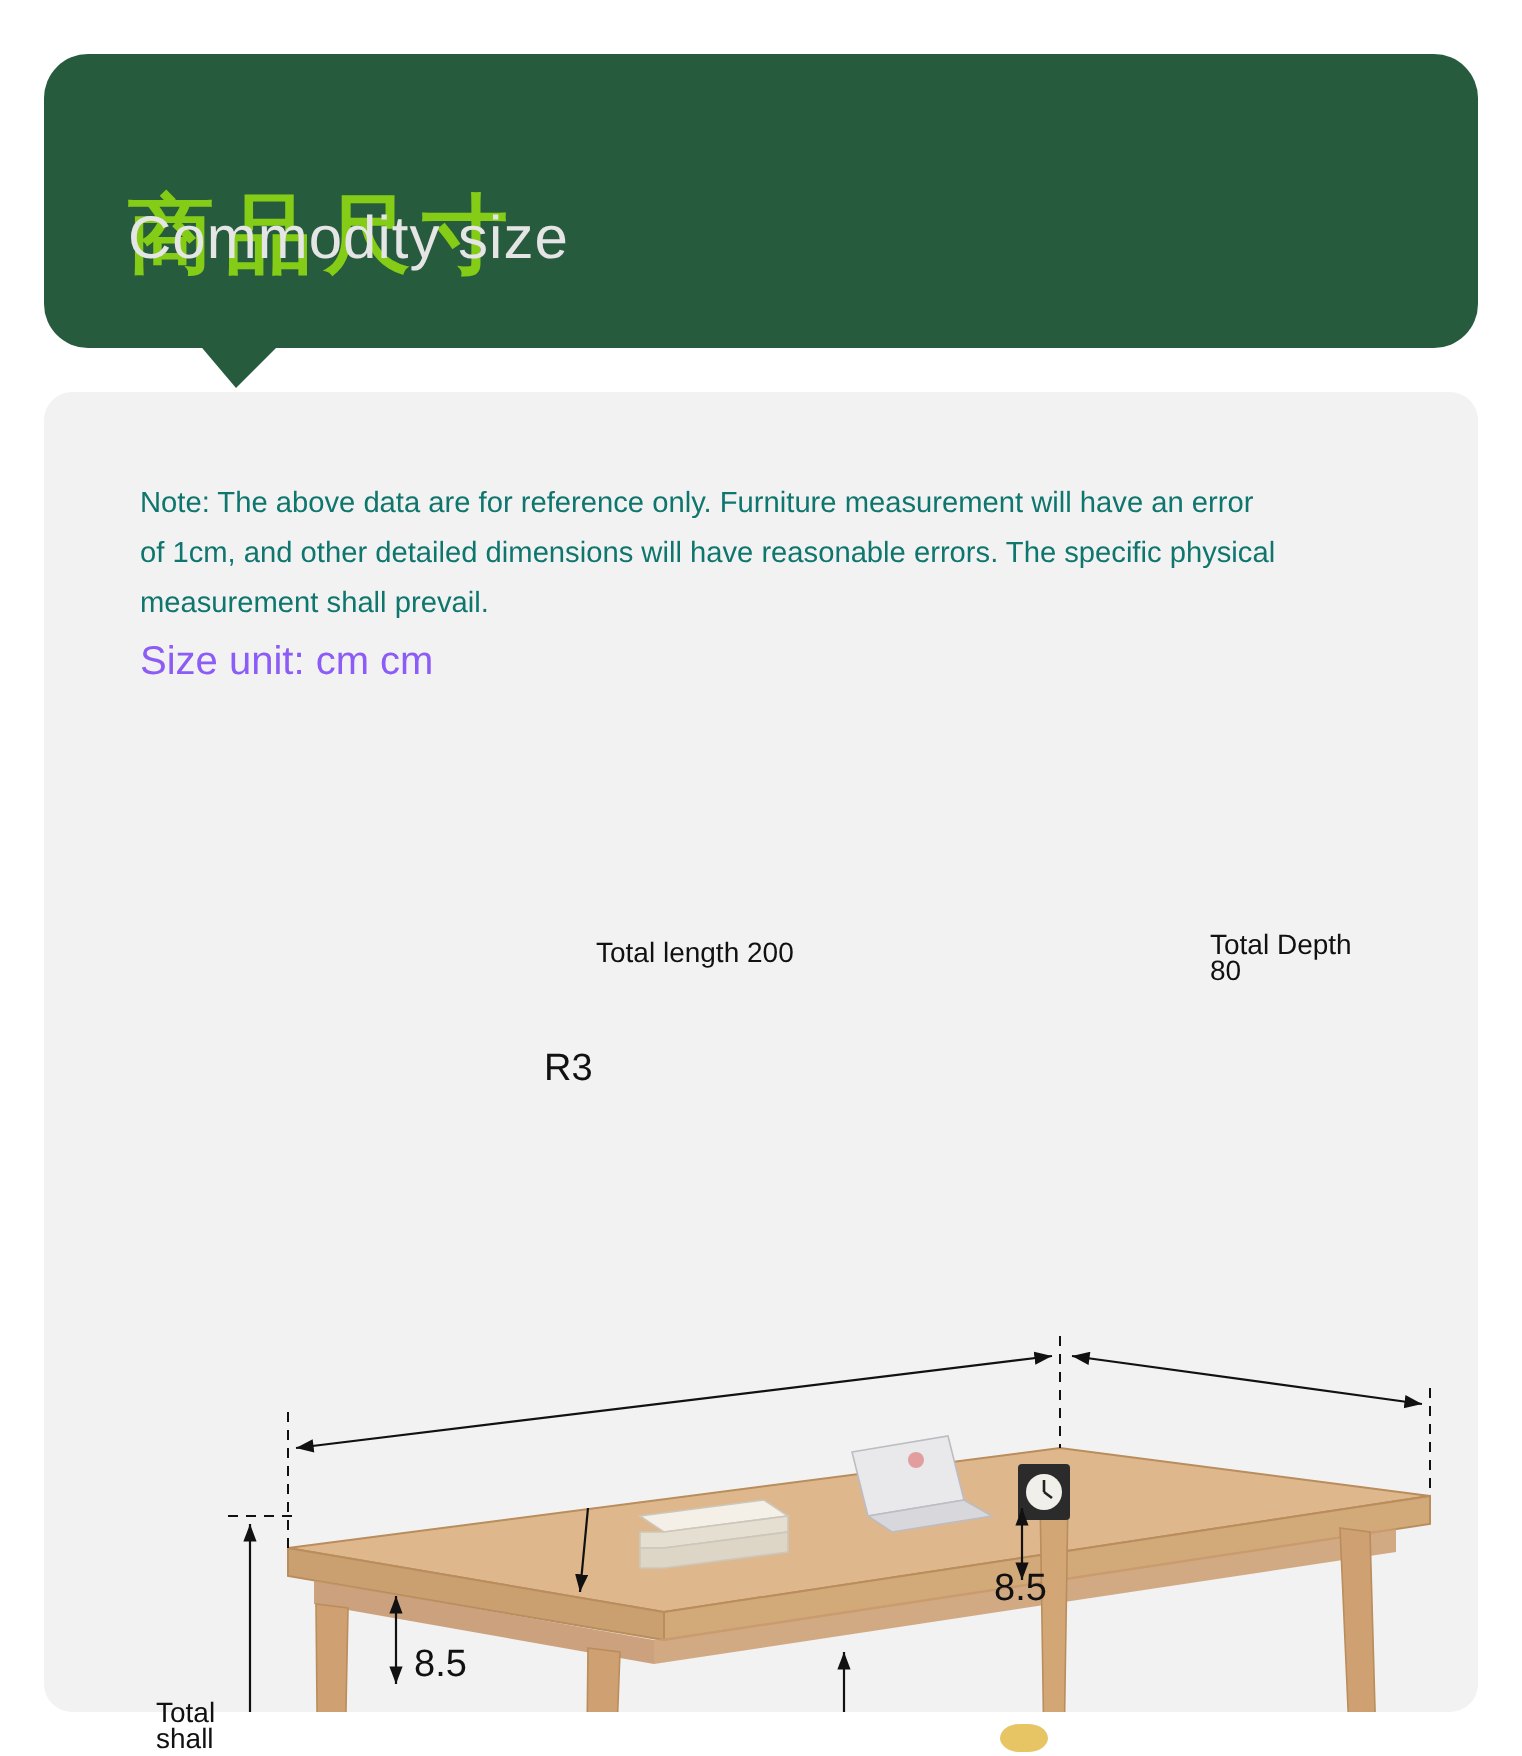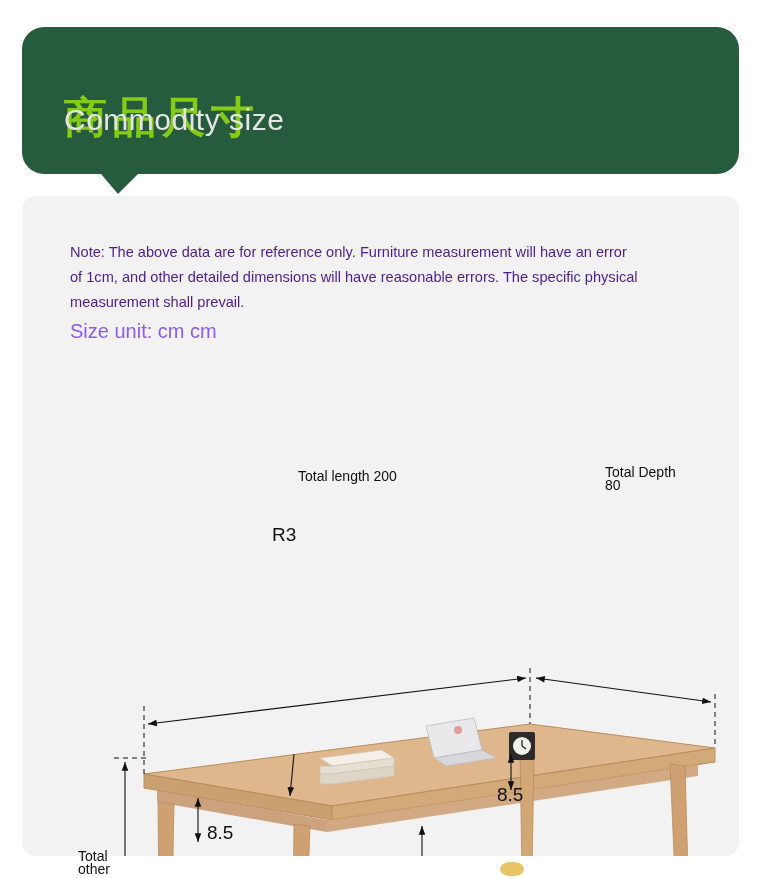--- a/index.html
+++ b/index.html
@@ -54,21 +54,21 @@
     width:717px;height:660px;
     background:#f2f2f2;
     border-radius:14px;
   }
   .note{
     position:absolute;
     left:48px;top:44px;
     width:570px;
     font-size:14.6px;
     line-height:25px;
-    color:#4c1d95;
+    color:#0f766e;
   }
   .unit{
     position:absolute;
     left:48px;top:124px;
     font-size:20px;
     color:#8b5cf6;
   }
   
   .diagram{
     position:absolute;
@@ -190,19 +190,19 @@
         </g>
       </svg>
 
       <div class="dim small" style="left:276px;top:64px;">Total length 200</div>
       <div class="dim small" style="left:583px;top:60px;">Total Depth</div>
       <div class="dim small" style="left:583px;top:73px;">80</div>
       <div class="dim big" style="left:250px;top:122px;">R3</div>
       <div class="dim big" style="left:185px;top:420px;">8.5</div>
       <div class="dim big" style="left:475px;top:382px;">8.5</div>
       <div class="dim small" style="left:56px;top:444px;white-space:pre-line;">Total
-other</div>
+shall</div>
 
     </div>
   </div>
 
   <div class="footer-coin"></div>
 </div>
 
 </body></html>

